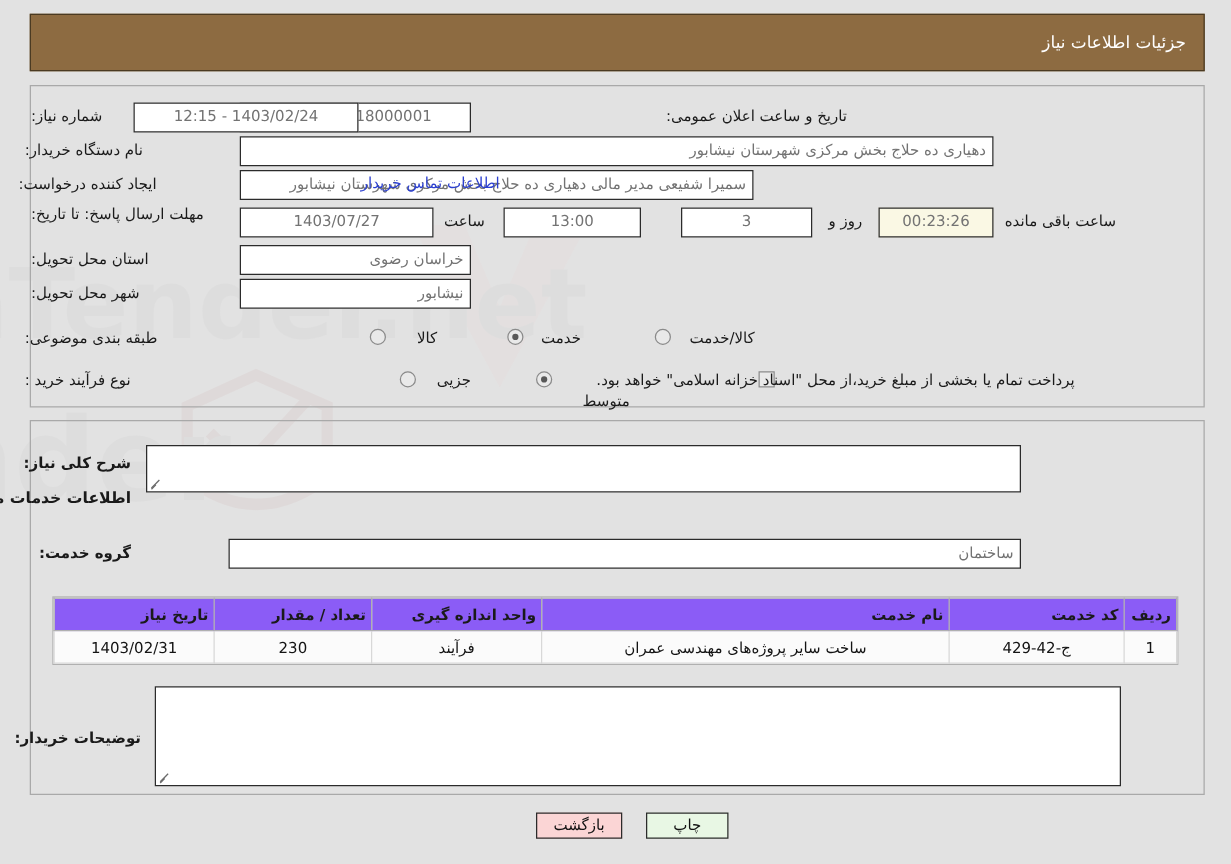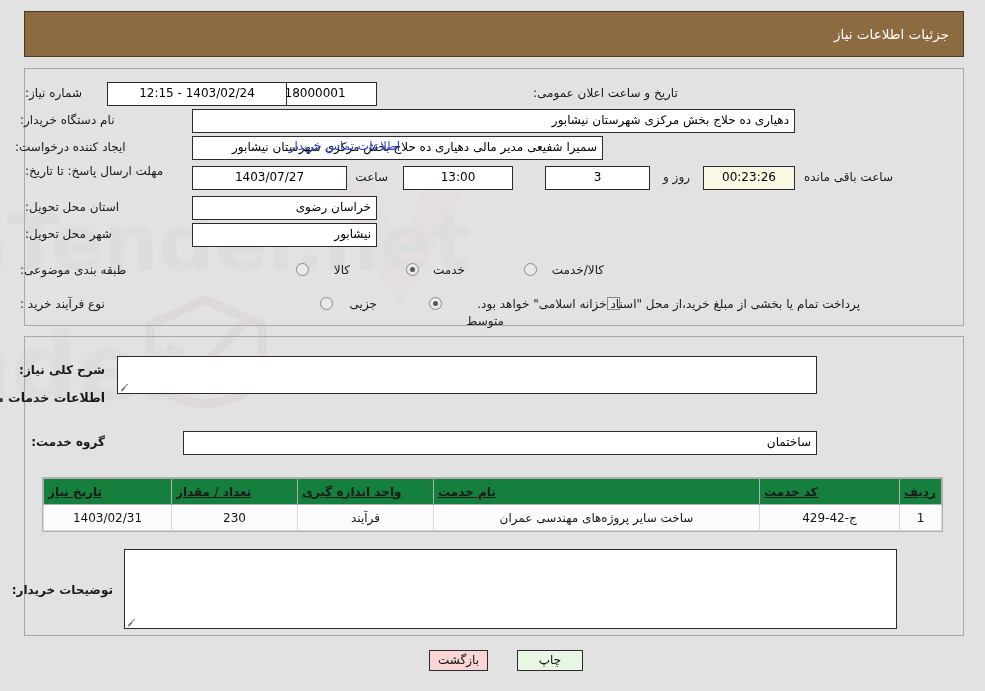--- a/index.html
+++ b/index.html
@@ -67,21 +67,21 @@
     z-index: 3;
   }
   .lbl.wrap { white-space: normal; line-height: 16px; margin-left: 48px; }
 
   .fld {
     position: absolute;
     background: #ffffff;
     border: 1px solid #2b2b2b;
     font-family: "DejaVu Sans", "Liberation Sans", sans-serif;
     font-size: 12px;
-    color: #000000;
+    color: #737373;
     padding: 0 5px;
     line-height: 20px;
     height: 24px;
     white-space: nowrap;
     overflow: hidden;
     z-index: 3;
   }
   .fld.center { text-align: center; }
   .fld.rtlv { text-align: right; }
   .fld.cream { background: #faf8e4; text-align: center; }
@@ -168,29 +168,28 @@
     border: 1px solid #b0b0b0;
     background: #fdfdfd;
     z-index: 3;
   }
   table {
     border-collapse: collapse;
     width: 100%;
     font-size: 12px;
   }
   thead th {
-    background: #15803d;
+    background: #8b5cf6;
     border: 1px solid #b0b0b0;
     height: 26px;
     font-weight: bold;
     color: #1a1a1a;
-    text-align: left;
+    text-align: right;
     padding: 0 4px;
     white-space: nowrap;
-    text-decoration: underline;
   }
   tbody td {
     background: #fbfbfb;
     border: 1px solid #d8d8d8;
     height: 26px;
     text-align: center;
     padding: 0 4px;
     color: #141414;
     white-space: nowrap;
   }
@@ -202,21 +201,21 @@
     border: 1px solid #2b2b2b;
     font-family: "DejaVu Sans", "Liberation Sans", sans-serif;
     font-size: 12px;
     color: #111;
     text-align: center;
     line-height: 19px;
     cursor: pointer;
     z-index: 3;
     padding: 0;
   }
-  #btn-back  { left: 429px; top: 650px; width: 59px; background: #fbd5d5; }
+  #btn-back  { left: 429px; top: 650px; width: 69px; background: #fbd5d5; }
   #btn-print { left: 517px; top: 650px; width: 66px; background: #e8f7e4; }
 </style>
 </head>
 <body>
 
 <svg class="watermark" viewBox="0 0 985 300" xmlns="http://www.w3.org/2000/svg">
   <g opacity="0.45">
     <path d="M150 175 L205 150 L262 175 L262 232 Q205 275 150 232 Z" fill="none" stroke="#c9a3a3" stroke-width="9"></path>
     <path d="M168 196 L196 224 L246 170" fill="none" stroke="#c9a3a3" stroke-width="9"></path>
     <path d="M330 30 L372 30 L400 96 L428 30 L470 30 L400 160 Z" fill="#eccfcf"></path>

